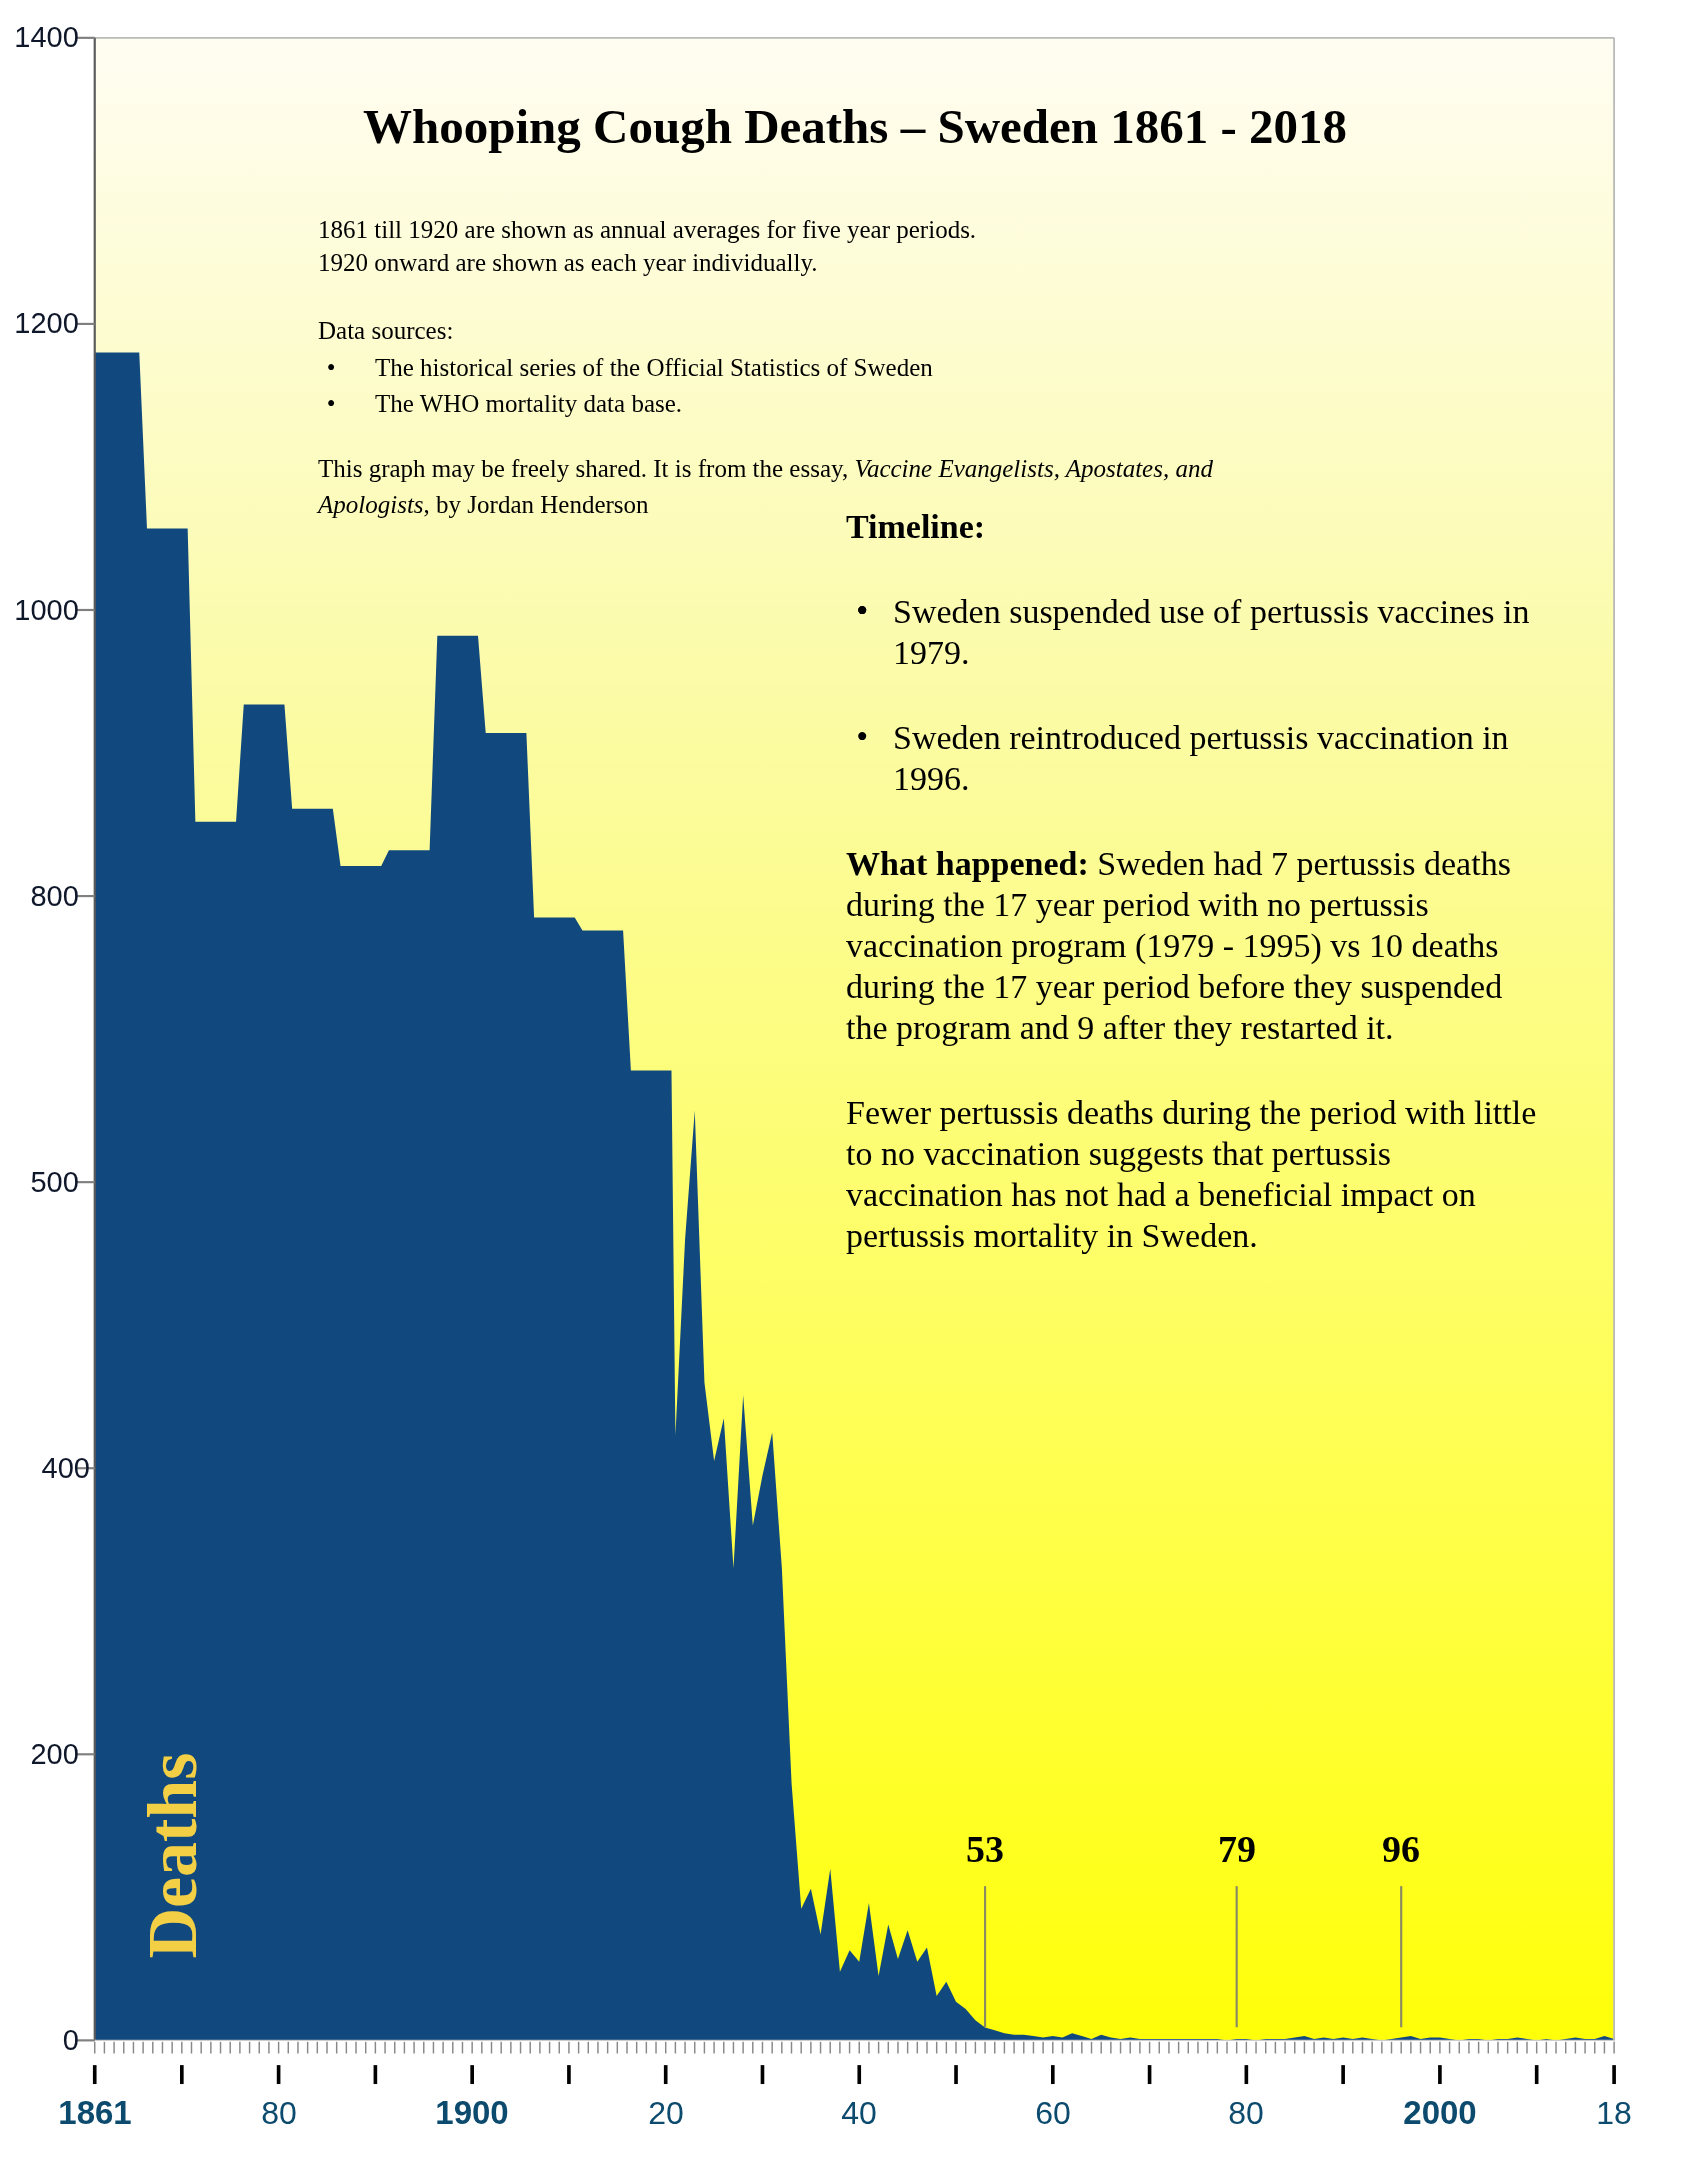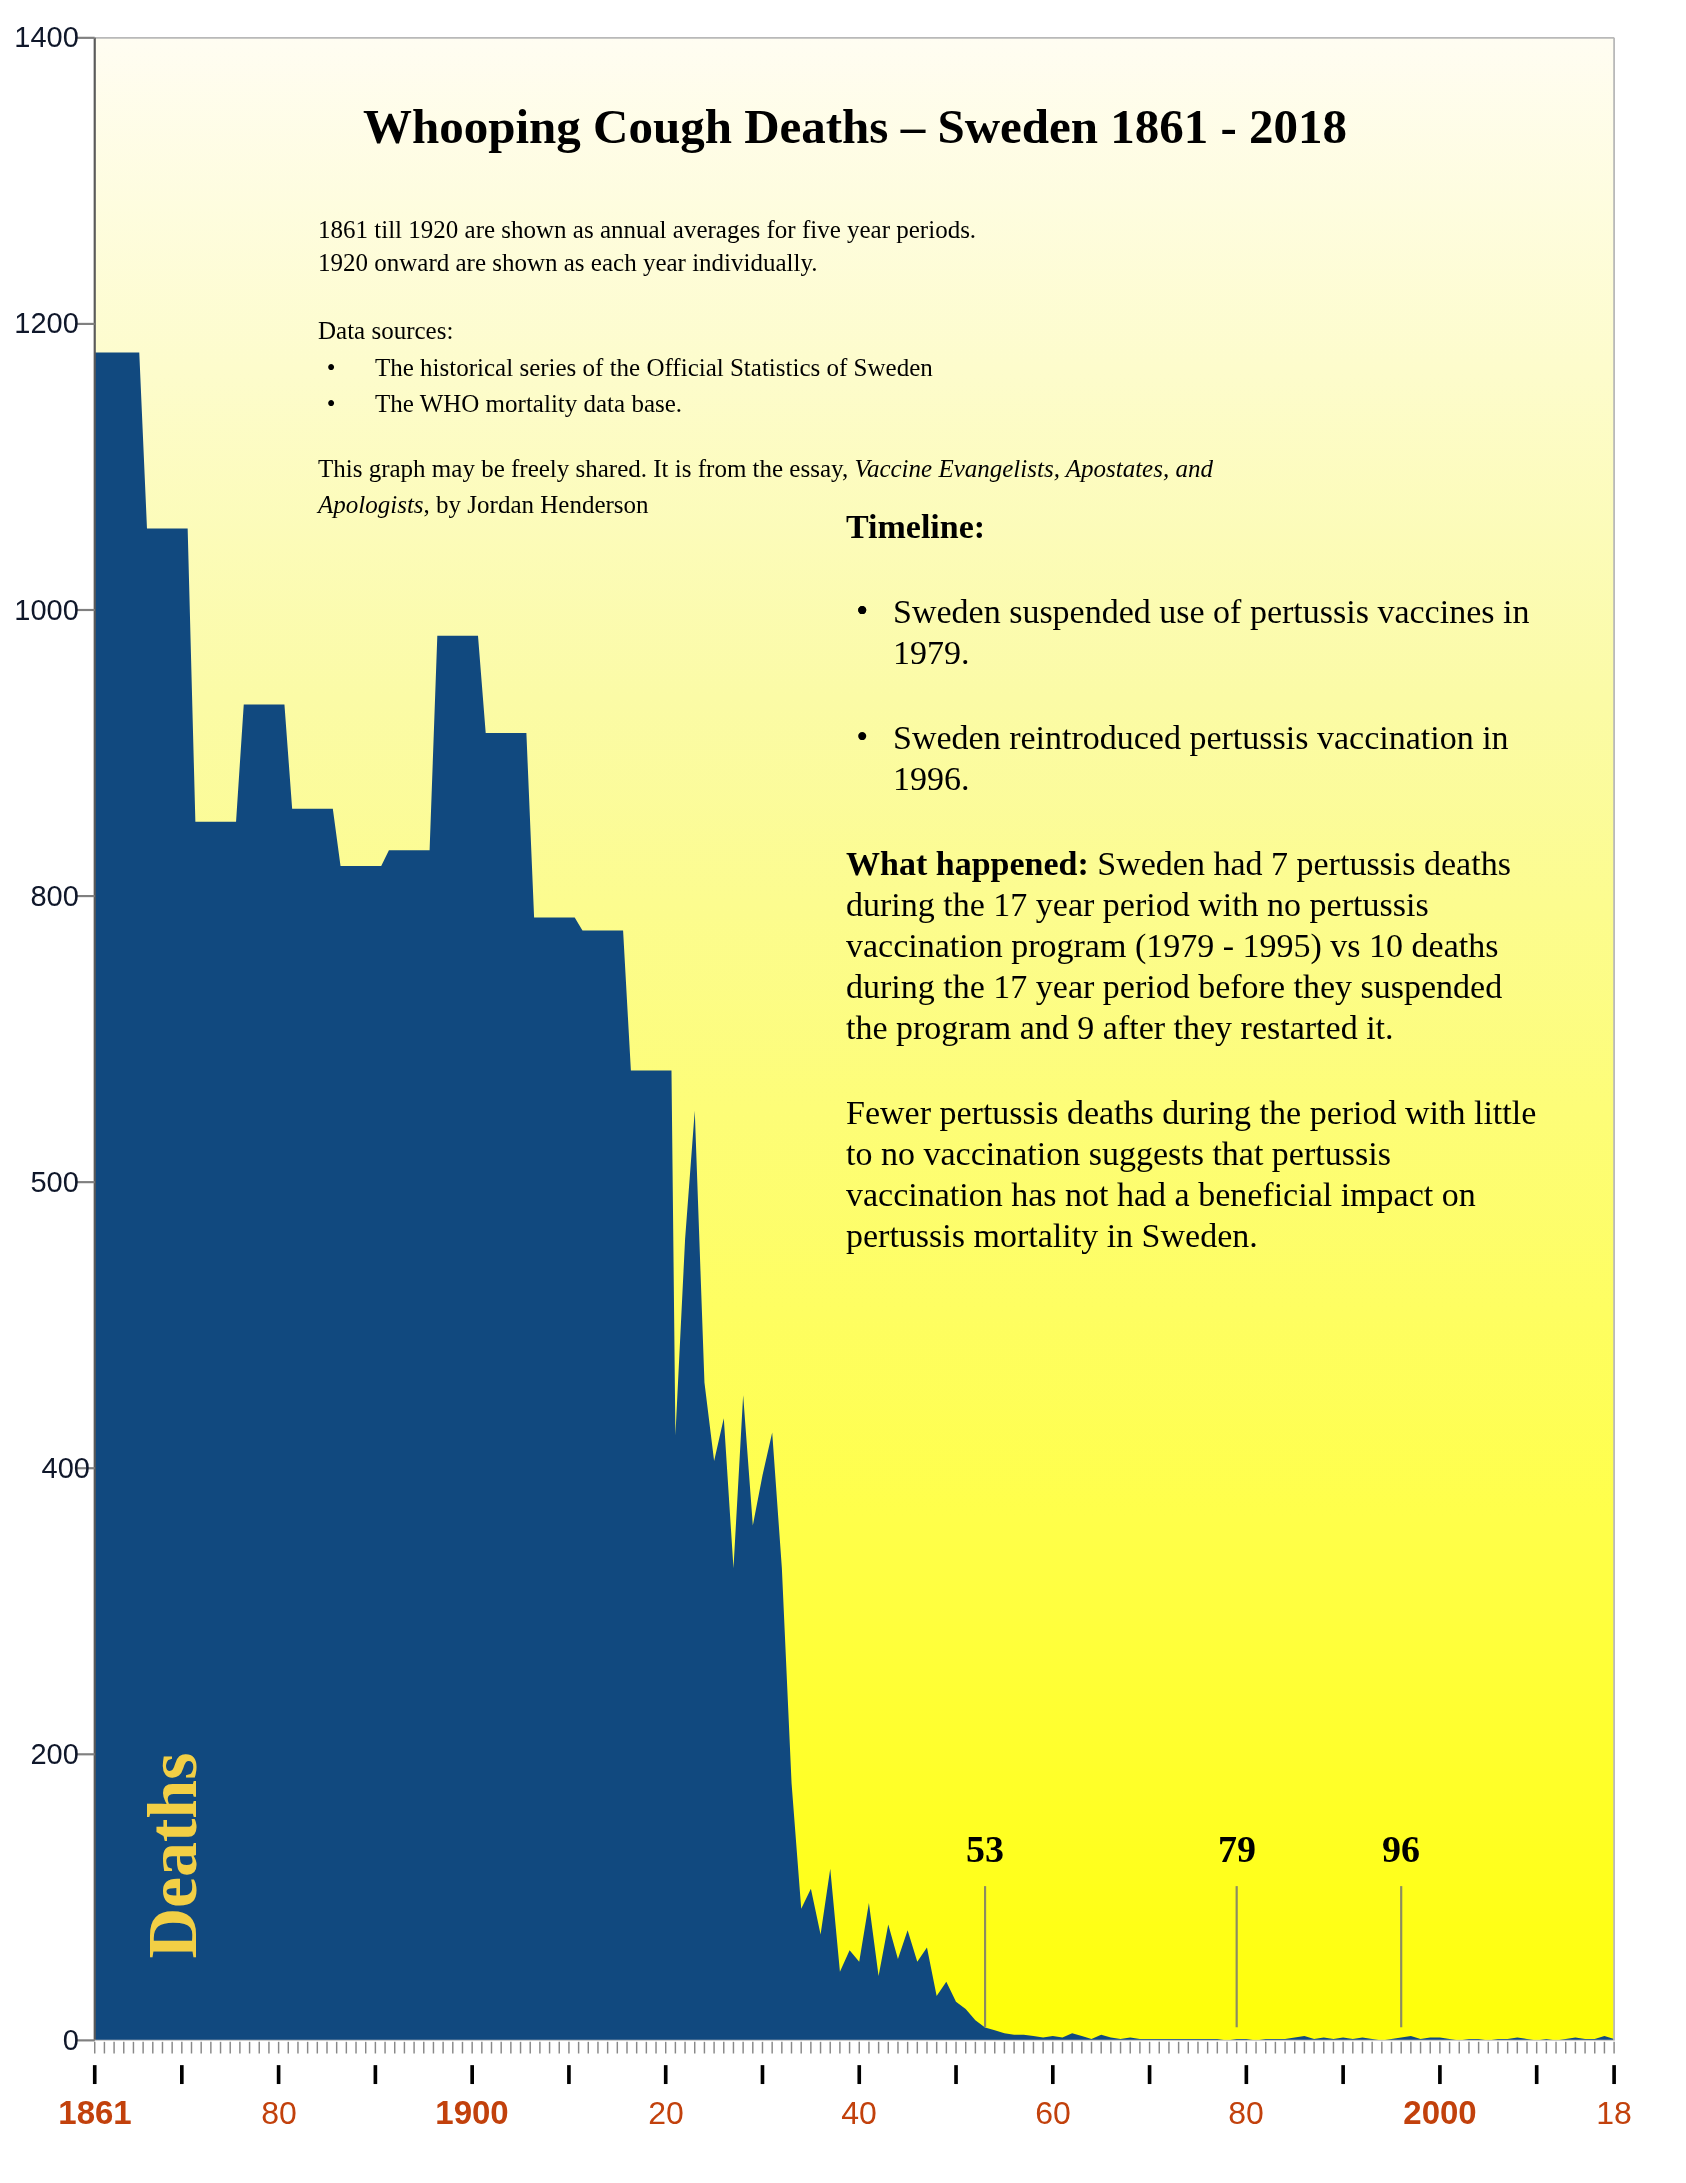--- a/index.html
+++ b/index.html
@@ -63,21 +63,21 @@
   .y-label{
     position:absolute;
     width:73px;text-align:right;
     font-family:"Liberation Sans", sans-serif;
     font-size:29px;line-height:35px;color:#0f172a;
   }
   .x-label{
     position:absolute;
     width:160px;margin-left:-80px;text-align:center;
     font-family:"Liberation Sans", sans-serif;
-    font-size:32px;line-height:38px;color:#c2410c;
+    font-size:32px;line-height:38px;color:#0c4a6e;
   }
   .x-label.bold{font-weight:bold;font-size:33px;}
   .ann-label{
     position:absolute;
     width:116px;margin-left:-58px;text-align:center;
     font-family:Liberation Serif, serif;
     font-size:38px;font-weight:bold;line-height:42px;
   }
 </style>
 </head>

